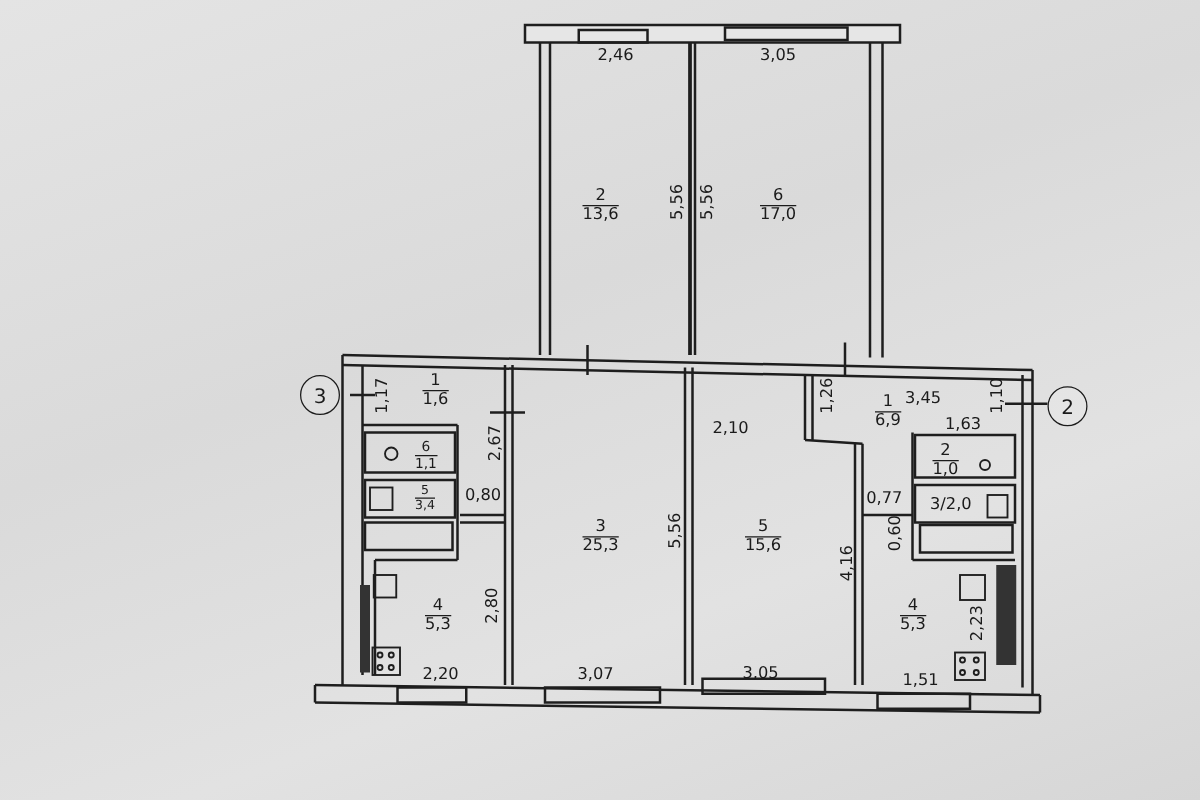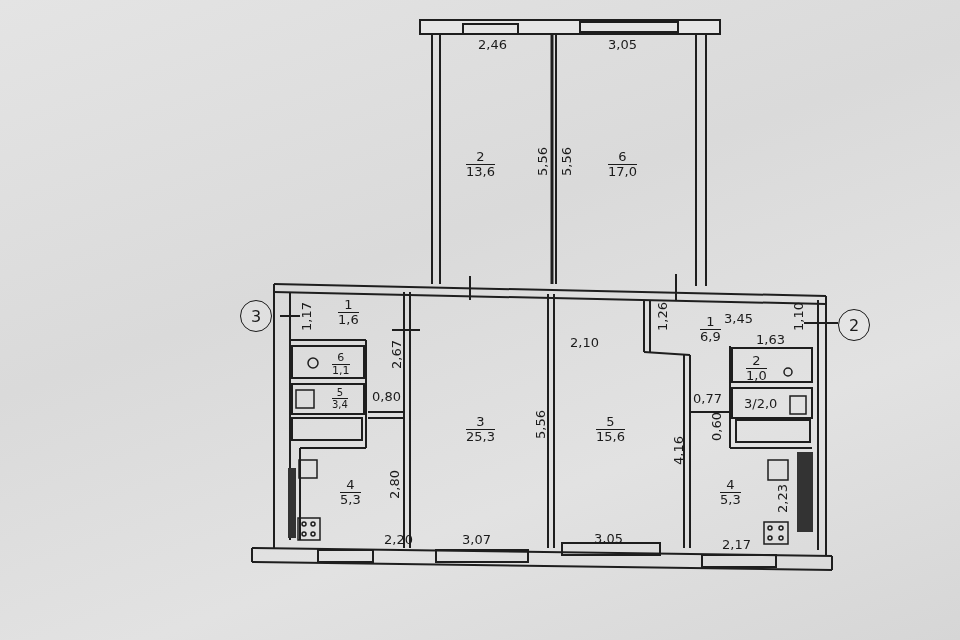--- a/index.html
+++ b/index.html
@@ -179,27 +179,27 @@
     </div>
 
   <div class="lbl" style="left:478px; top:38px;text-align:right;">2,46</div>
   <div class="lbl" style="left:608px; top:38px;">3,05</div>
   <div class="lbl v" style="left:528px; top:155px;">5,56</div>
   <div class="lbl v" style="left:552px; top:155px;">5,56</div>
   <div class="lbl v" style="left:292px; top:310px;">1,17</div>
   <div class="lbl v" style="left:382px; top:348px;">2,67</div>
   <div class="lbl" style="left:372px; top:390px;">0,80</div>
   <div class="lbl v" style="left:380px; top:478px;">2,80</div>
-  <div class="lbl" style="left:338px; top:533px;margin-left:46px;">2,20</div>
+  <div class="lbl" style="left:338px; top:533px;">2,20</div>
   <div class="lbl v" style="left:526px; top:418px;">5,56</div>
   <div class="lbl" style="left:462px; top:533px;">3,07</div>
   <div class="lbl" style="left:570px; top:292px;margin-top:44px;">2,10</div>
   <div class="lbl" style="left:594px; top:532px;">3,05</div>
   <div class="lbl v" style="left:664px; top:444px;">4,16</div>
   <div class="lbl v" style="left:648px; top:310px;">1,26</div>
   <div class="lbl" style="left:724px; top:312px;">3,45</div>
   <div class="lbl v" style="left:784px; top:310px;">1,10</div>
   <div class="lbl" style="left:756px; top:333px;">1,63</div>
   <div class="lbl" style="left:693px; top:392px;">0,77</div>
   <div class="lbl v" style="left:702px; top:420px;">0,60</div>
   <div class="lbl v" style="left:768px; top:492px;">2,23</div>
-  <div class="lbl" style="left:722px; top:538px;">2,17</div>
+  <div class="lbl" style="left:722px; top:538px;">1,51</div>
 </div>
 
 </body></html>

